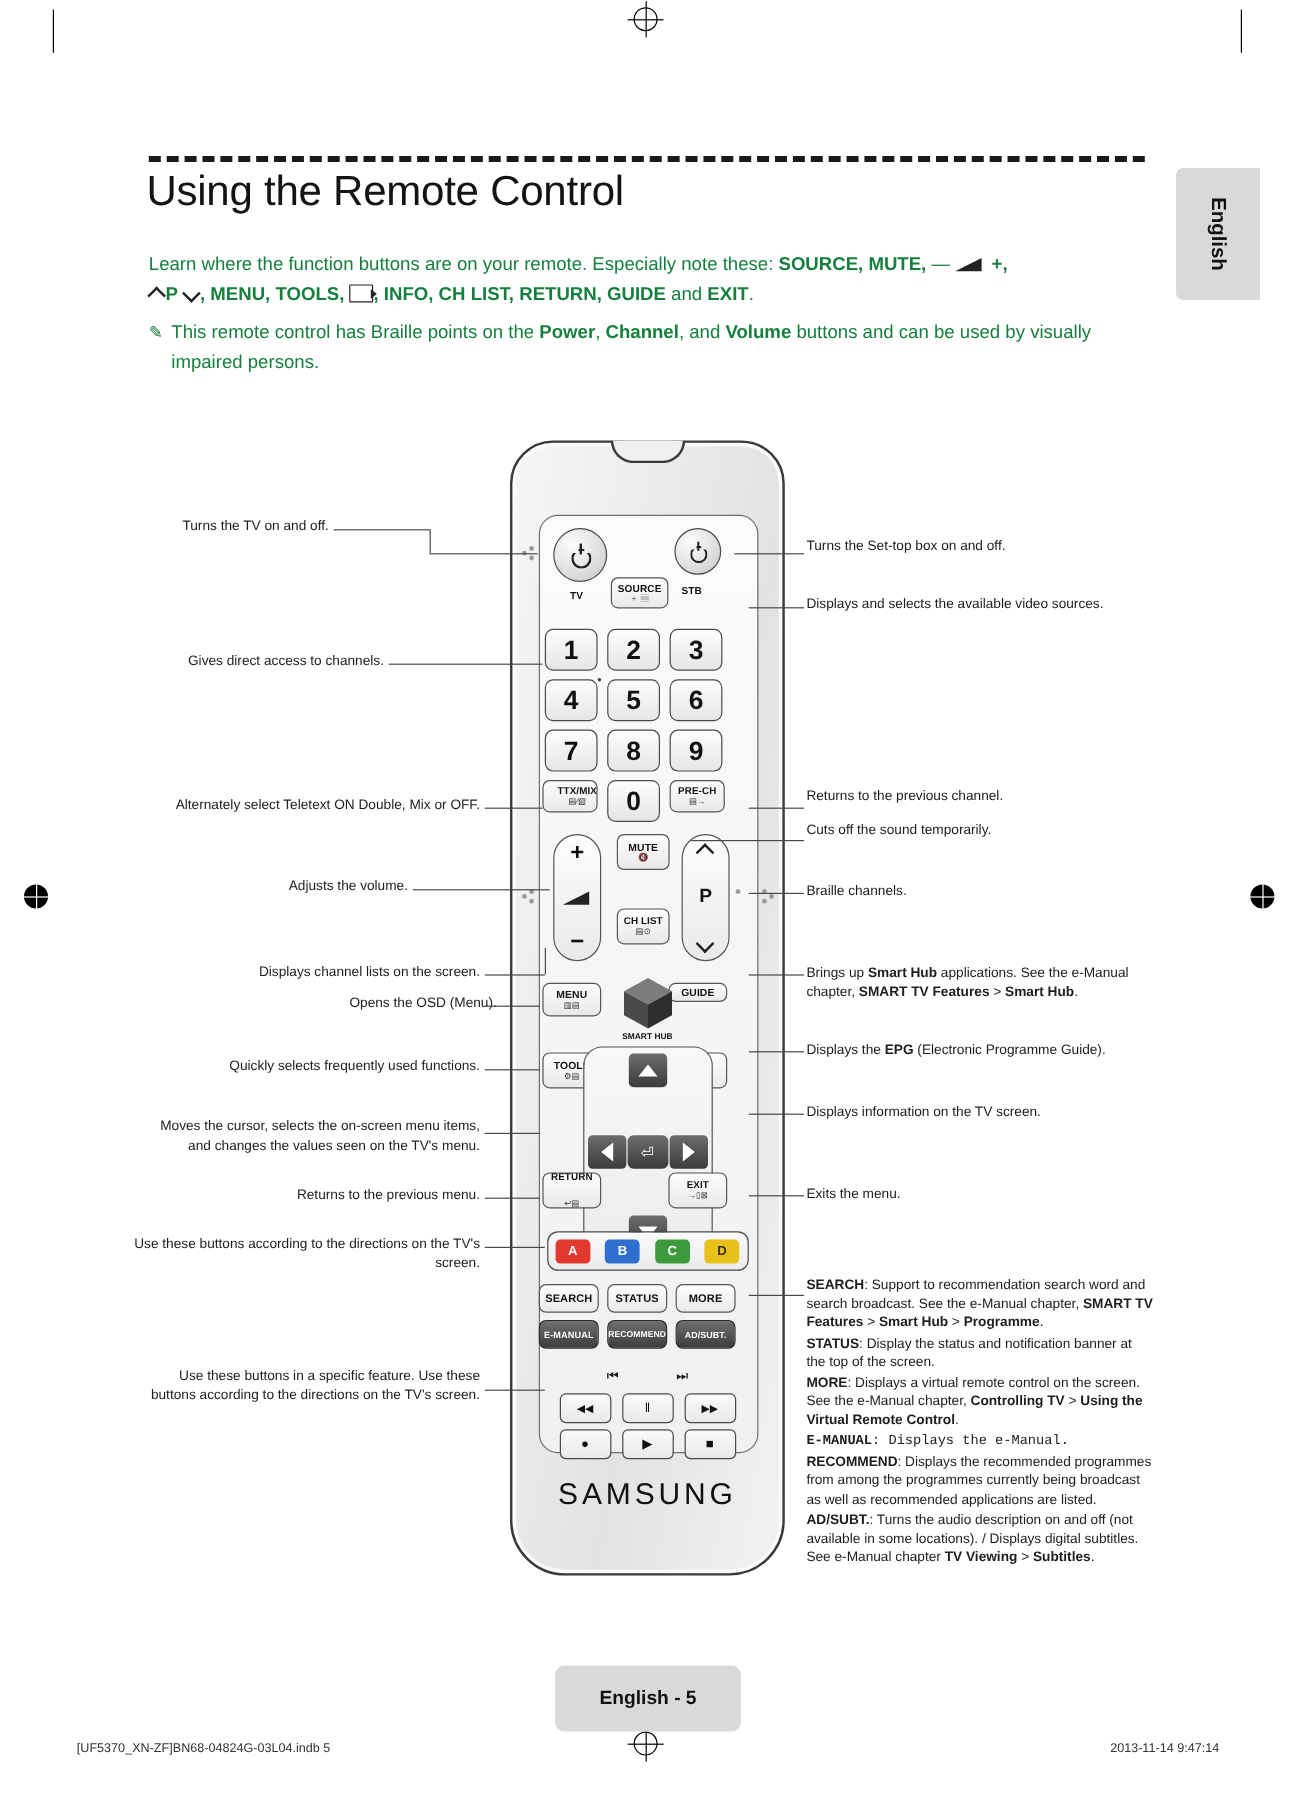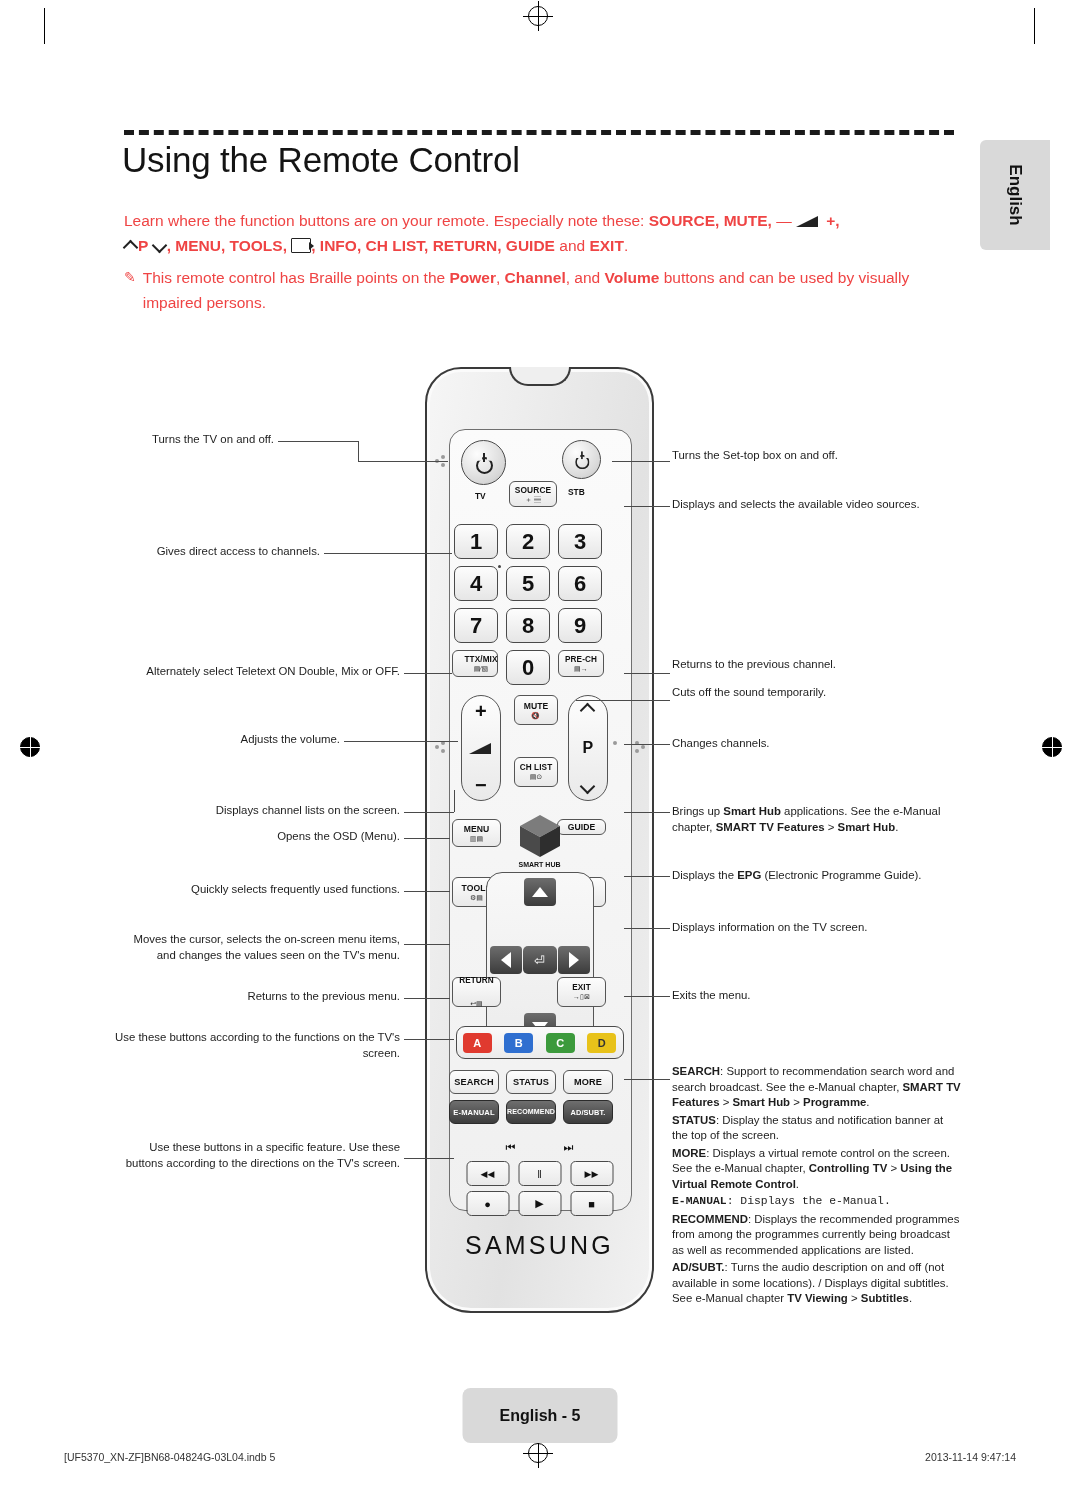--- a/index.html
+++ b/index.html
@@ -29,21 +29,21 @@
     border-top:5px dashed #1a1a1a;
   }
 
   h1.title {
     position:absolute; left:122px; top:140px; margin:0;
     font-size:35px; font-weight:400; letter-spacing:-0.2px; color:#141414;
   }
 
   .intro {
     position:absolute; left:124px; top:208px; width:830px;
-    font-size:15.5px; line-height:25px; color:#ef4444;
+    font-size:15.5px; line-height:25px; color:#15803d;
   }
   .intro b { font-weight:bold; }
   .note-row { display:flex; gap:7px; margin-top:7px; }
   .note-icon { flex:0 0 auto; font-size:14px; line-height:24px; }
   .note-text { flex:1 1 auto; }
 
   .vol-glyph { display:inline-block; width:26px; height:10px; position:relative; vertical-align:middle; }
   .vol-glyph:before {
     content:""; position:absolute; left:0; bottom:0;
     border-left:22px solid transparent; border-bottom:11px solid #222;
@@ -404,52 +404,52 @@
   <div class="callout r" style="left:75px;top:664px;width:325px;">Alternately select Teletext ON Double, Mix or OFF.</div>
   <div class="lead" style="left:404px;top:673px;width:48px;"></div>
 
   <div class="callout r" style="left:210px;top:732px;width:130px;">Adjusts the volume.</div>
   <div class="lead" style="left:344px;top:741px;width:114px;"></div>
 
   <div class="callout r" style="left:150px;top:803px;width:250px;">Displays channel lists on the screen.</div>
   <div class="lead" style="left:404px;top:812px;width:50px;"></div>
   <div class="lead-v" style="left:454px;top:790px;height:22px;"></div>
 
-  <div class="callout r" style="left:190px;top:829px;width:210px;">Opens the OSD (Menu).</div>
+  <div class="callout r" style="left:204px;top:829px;width:210px;">Opens the OSD (Menu).</div>
   <div class="lead" style="left:404px;top:838px;width:46px;"></div>
 
   <div class="callout r" style="left:130px;top:882px;width:270px;">Quickly selects frequently used functions.</div>
   <div class="lead" style="left:404px;top:891px;width:46px;"></div>
 
   <div class="callout r" style="left:120px;top:932px;width:280px;">Moves the cursor, selects the on-screen menu items, and changes the values seen on the TV's menu.</div>
   <div class="lead" style="left:404px;top:944px;width:46px;"></div>
 
   <div class="callout r" style="left:170px;top:989px;width:230px;">Returns to the previous menu.</div>
   <div class="lead" style="left:404px;top:998px;width:46px;"></div>
 
-  <div class="callout r" style="left:110px;top:1030px;width:290px;">Use these buttons according to the functions on the TV's screen.</div>
+  <div class="callout r" style="left:110px;top:1030px;width:290px;">Use these buttons according to the directions on the TV's screen.</div>
   <div class="lead" style="left:404px;top:1039px;width:50px;"></div>
 
   <div class="callout r" style="left:110px;top:1140px;width:290px;">Use these buttons in a specific feature. Use these buttons according to the directions on the TV's screen.</div>
   <div class="lead" style="left:404px;top:1158px;width:50px;"></div>
 
   <div class="lead" style="left:612px;top:461px;width:58px;"></div>
   <div class="callout" style="left:672px;top:448px;width:280px;">Turns the Set-top box on and off.</div>
 
   <div class="lead" style="left:624px;top:506px;width:46px;"></div>
   <div class="callout" style="left:672px;top:497px;width:290px;">Displays and selects the available video sources.</div>
 
   <div class="lead" style="left:624px;top:673px;width:46px;"></div>
   <div class="callout" style="left:672px;top:657px;width:290px;">Returns to the previous channel.</div>
 
   <div class="lead" style="left:576px;top:700px;width:94px;"></div>
   <div class="callout" style="left:672px;top:685px;width:290px;">Cuts off the sound temporarily.</div>
 
   <div class="lead" style="left:624px;top:744px;width:46px;"></div>
-  <div class="callout" style="left:672px;top:736px;width:290px;">Changes channels.</div>
+  <div class="callout" style="left:672px;top:736px;width:290px;">Braille channels.</div>
 
   <div class="lead" style="left:624px;top:812px;width:46px;"></div>
   <div class="callout" style="left:672px;top:804px;width:280px;">
     <span>Brings up </span><b>Smart Hub</b><span> applications. See the e-Manual chapter, </span><b>SMART TV Features</b><span> &gt; </span><b>Smart Hub</b><span>.</span>
   </div>
 
   <div class="lead" style="left:624px;top:876px;width:46px;"></div>
   <div class="callout" style="left:672px;top:868px;width:290px;">
     <span>Displays the </span><b>EPG</b><span> (Electronic Programme Guide).</span>
   </div>

